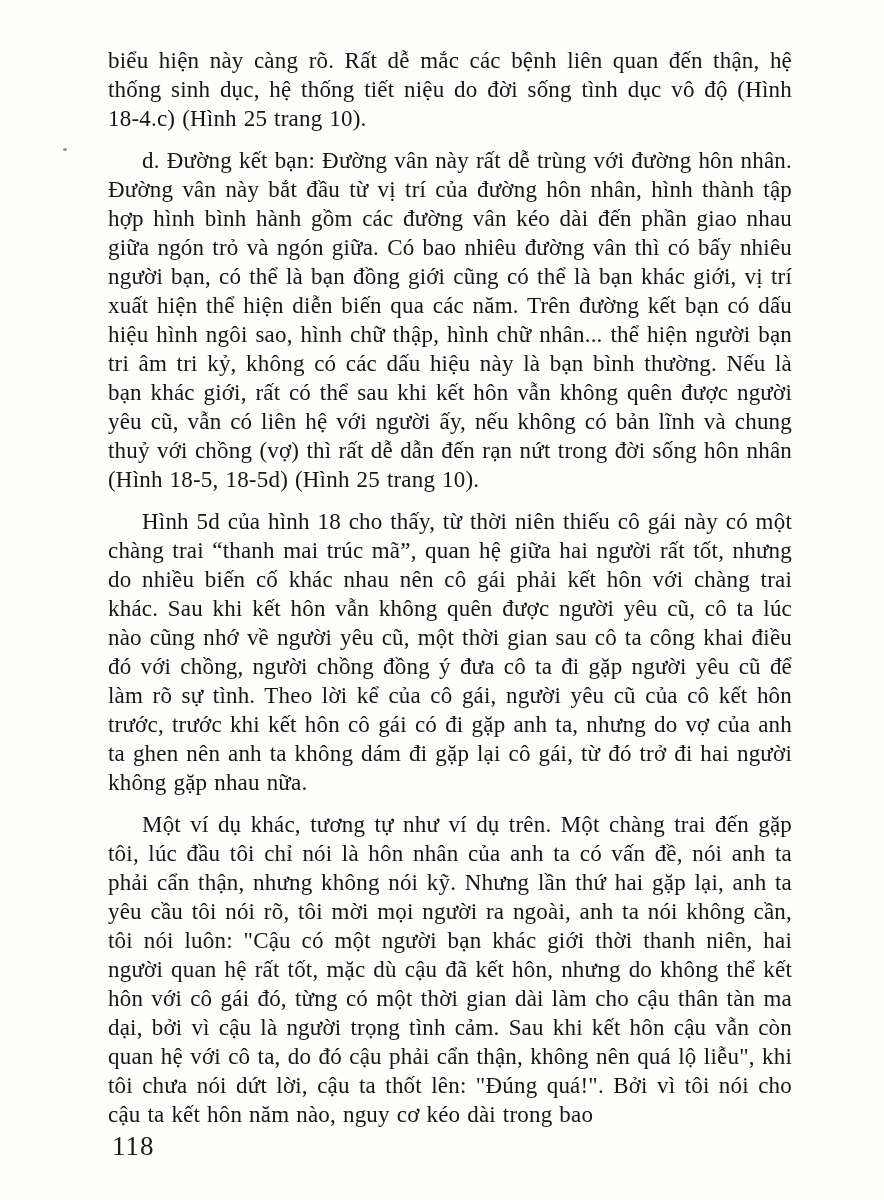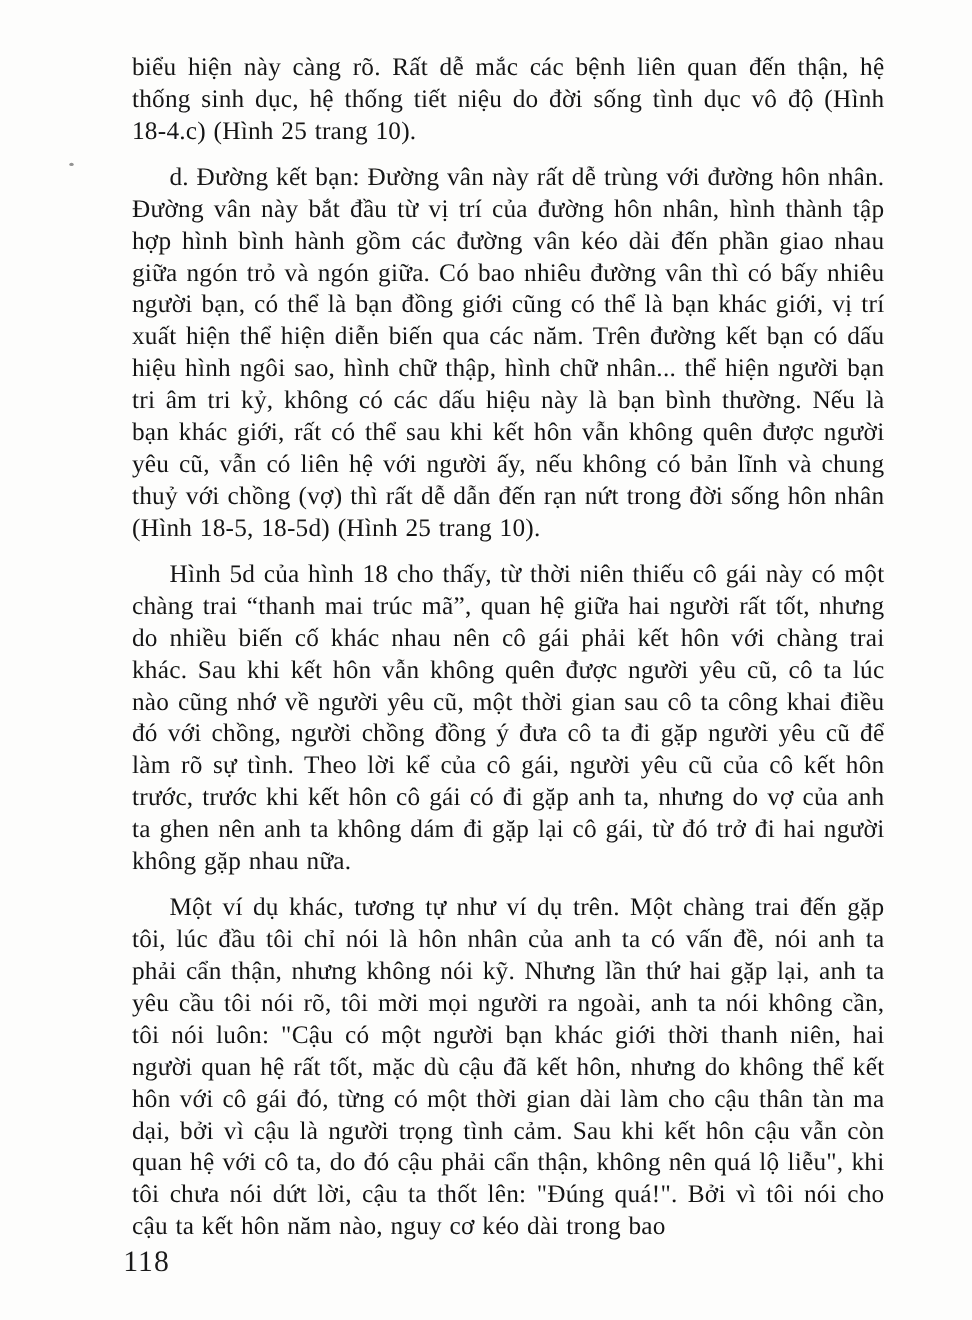--- a/index.html
+++ b/index.html
@@ -14,21 +14,20 @@
     background: #fdfdfc;
     font-family: "Liberation Serif", "DejaVu Serif", serif;
     color: #151515;
     overflow: hidden;
   }
   .text-block {
     position: absolute;
     left: 108px;
     top: 46px;
     width: 684px;
-    margin-left: 12px;
   }
   .text-block p {
     margin: 0 0 13px 0;
     font-size: 23px;
     line-height: 29px;
     text-align: justify;
     word-spacing: 1px;
     letter-spacing: 0.2px;
   }
   .text-block p.indent {

